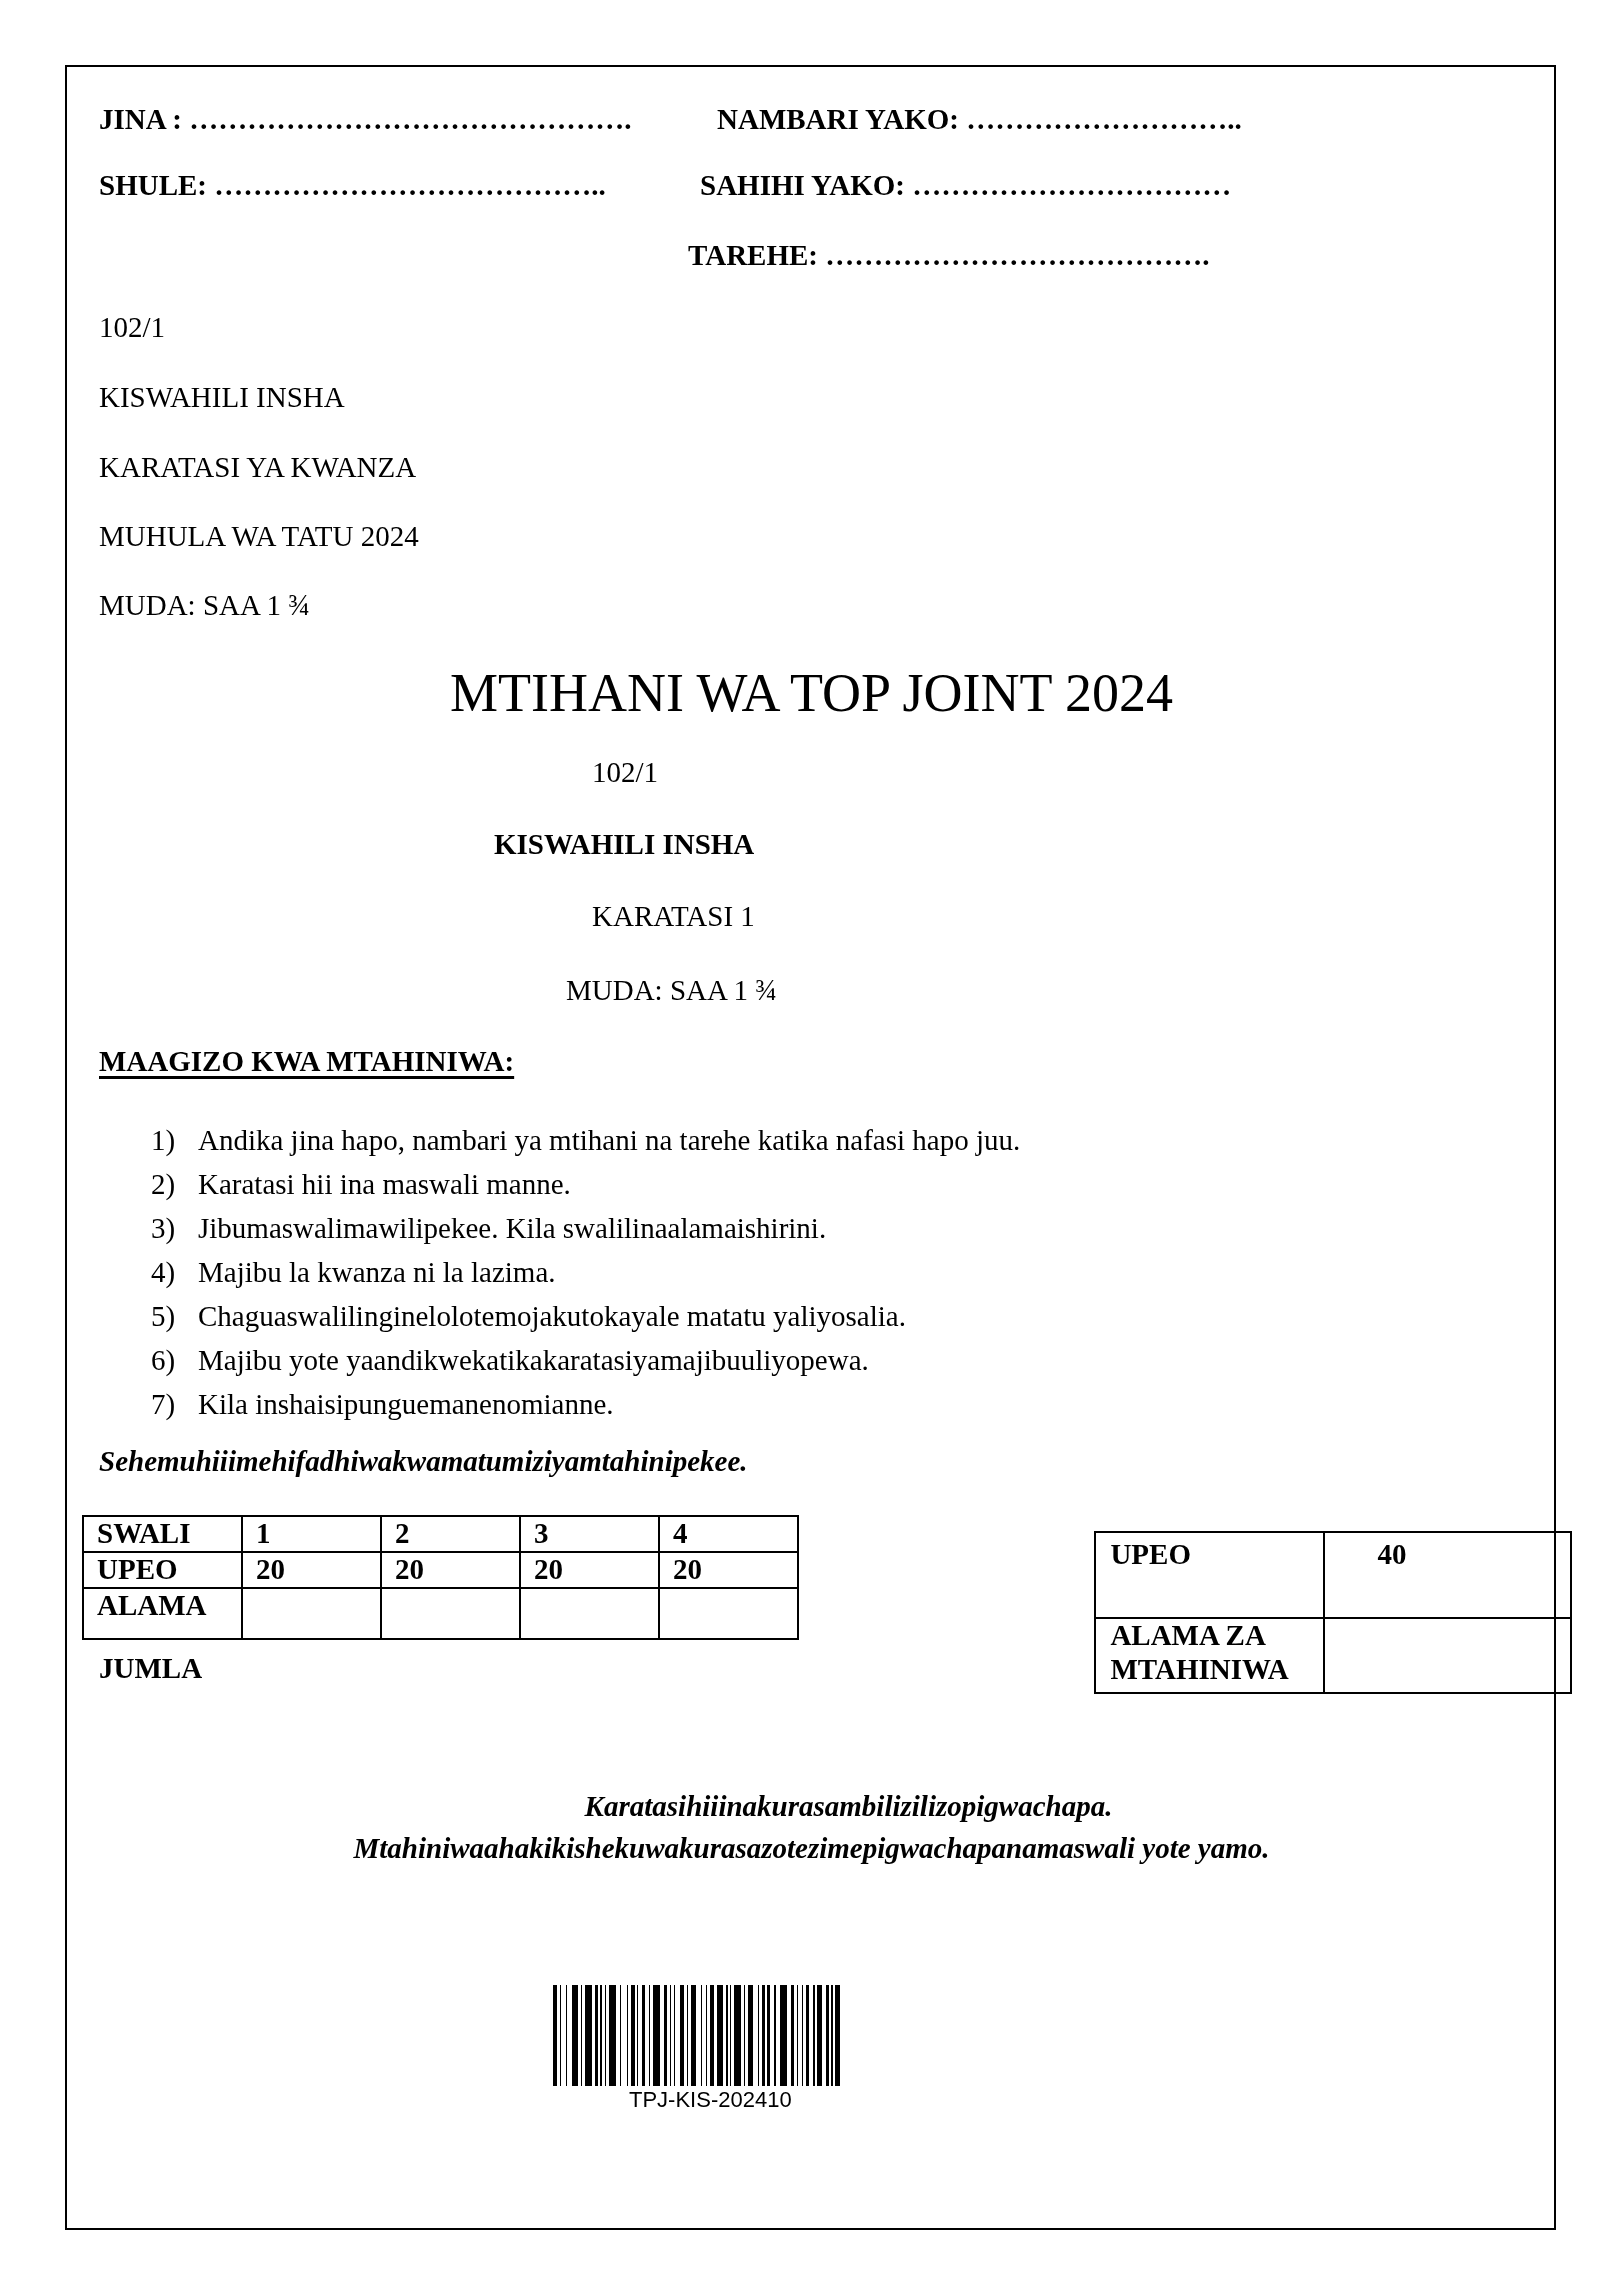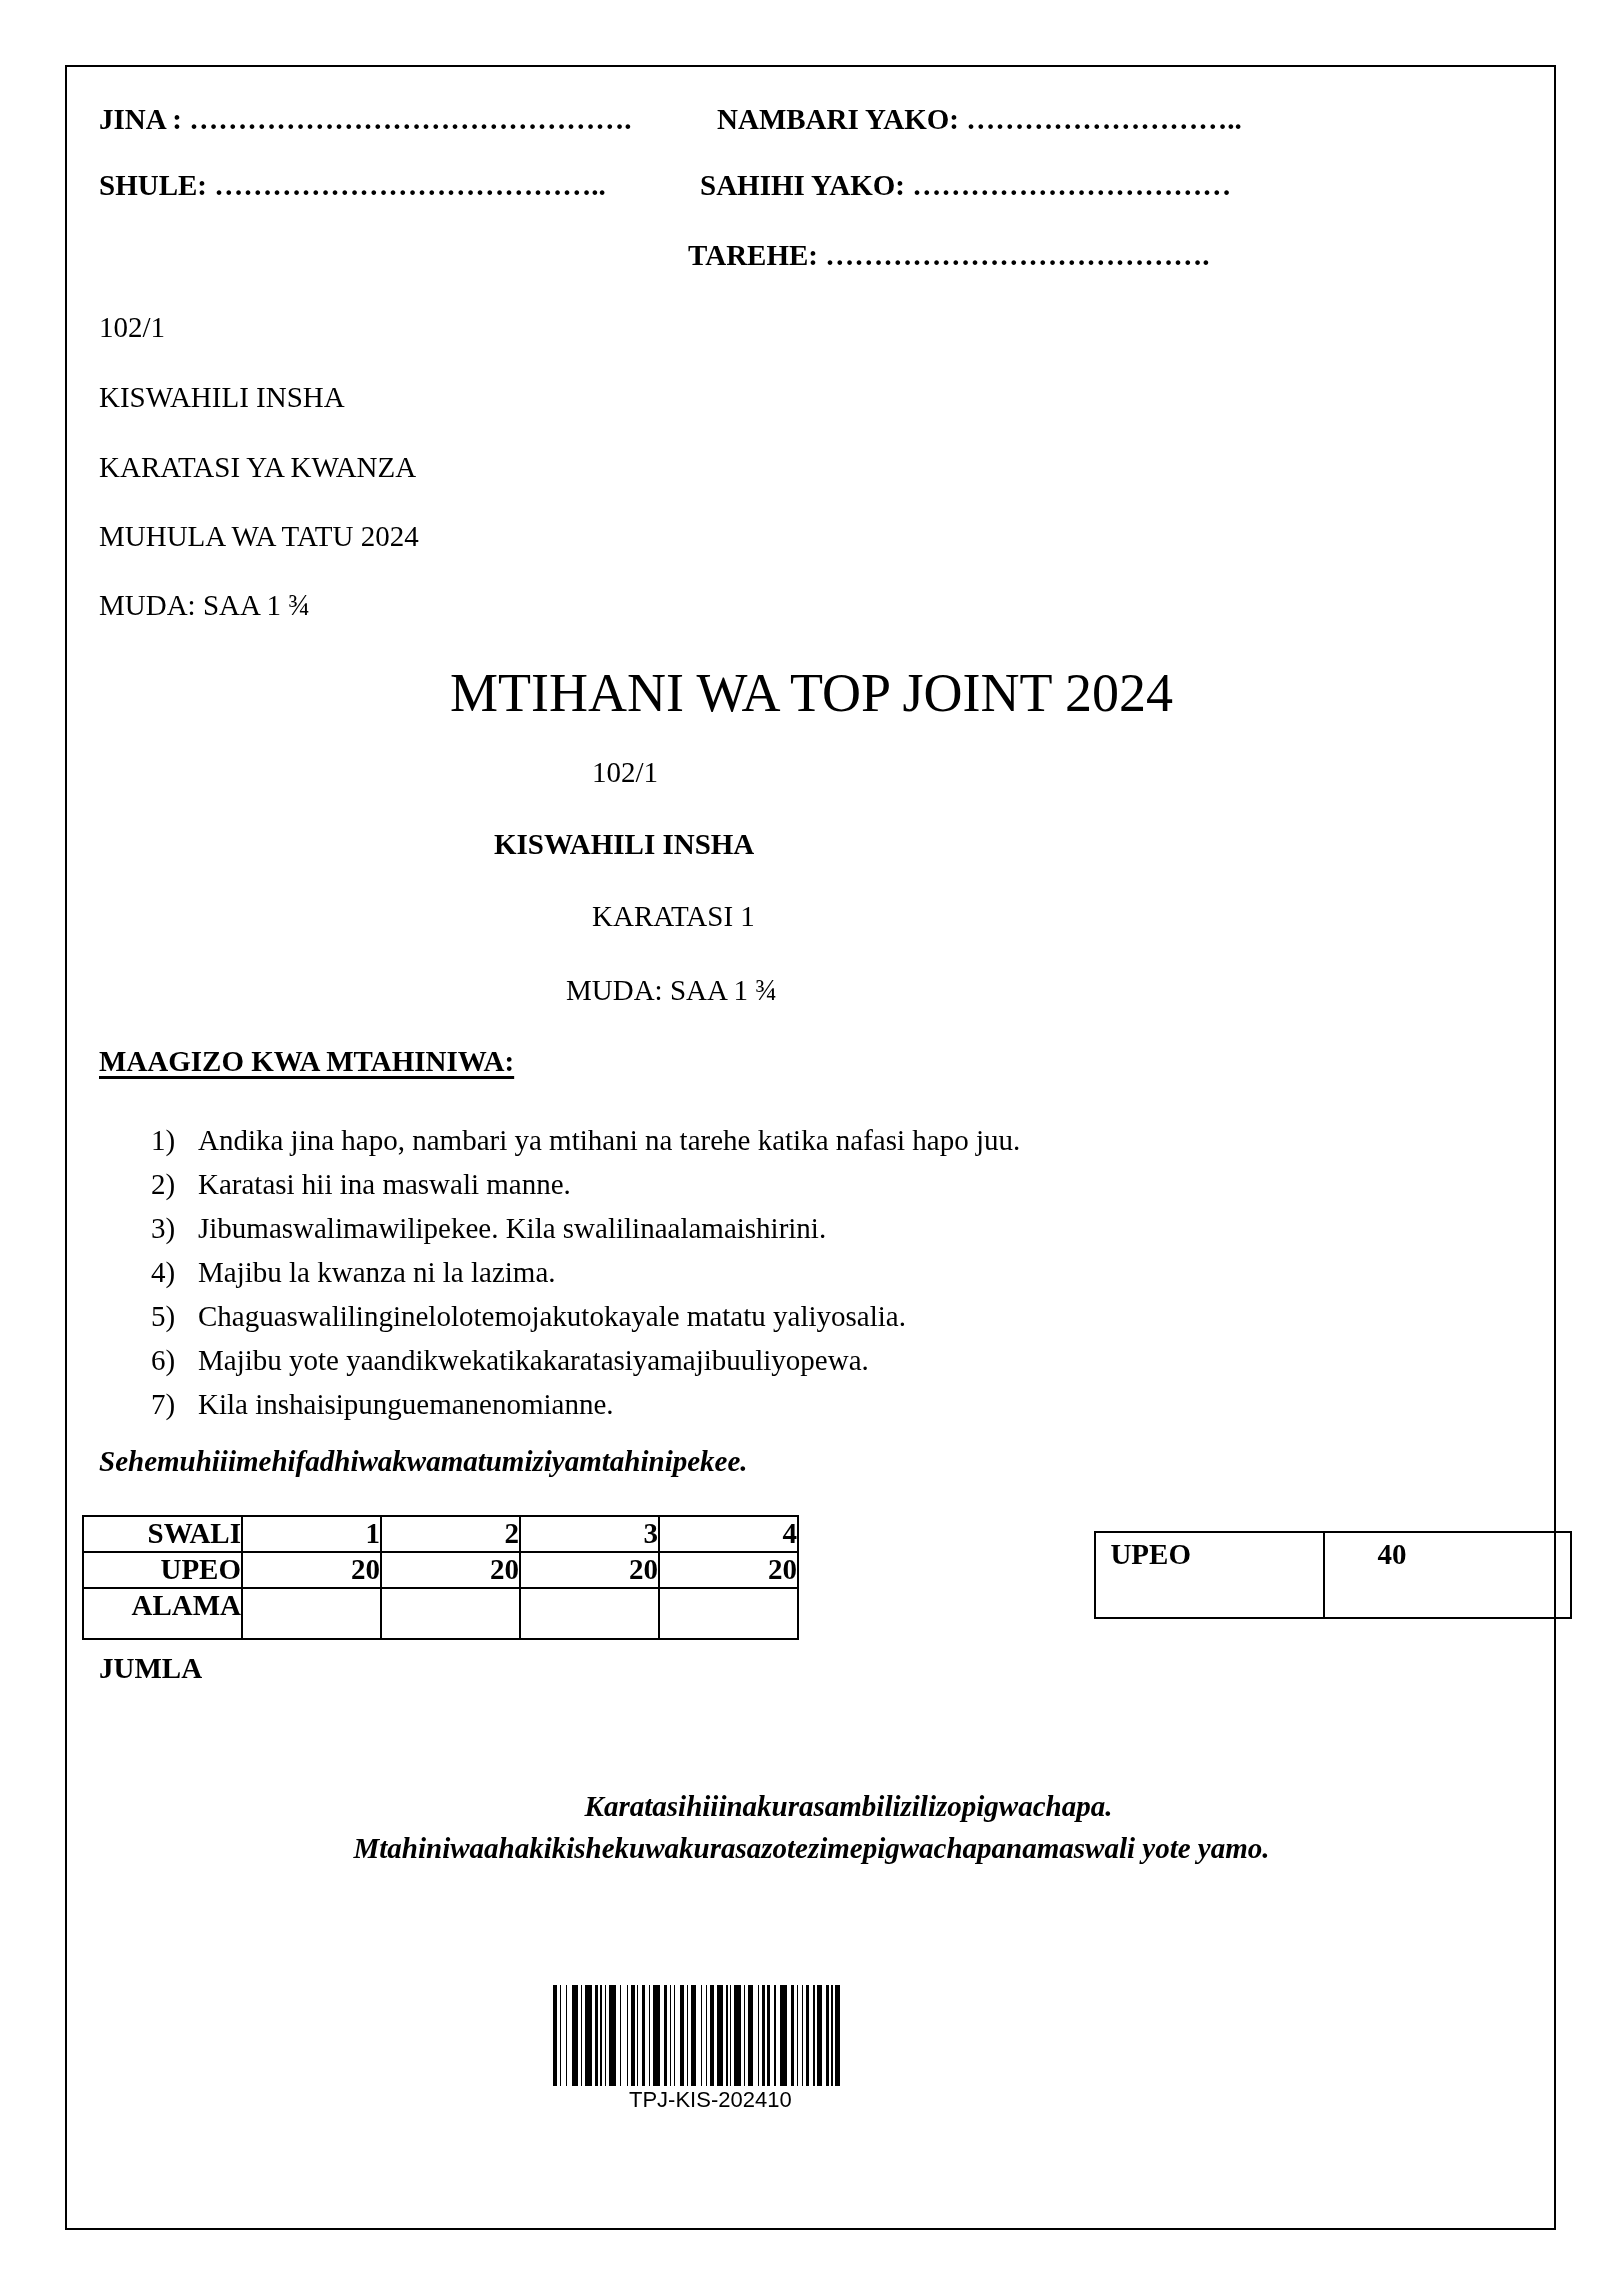--- a/index.html
+++ b/index.html
@@ -79,21 +79,21 @@
     border-collapse: collapse;
     font-size: 29px;
     font-weight: bold;
   }
   table.score td {
     border: 2px solid #000;
     padding: 0 0 0 13px;
     vertical-align: top;
     line-height: 1.15;
   }
-  .left-table { left: 82px; top: 1515px; text-align: right; }
+  .left-table { left: 82px; top: 1515px; }
   .left-table td { height: 34px; }
   .left-table tr.tall td { height: 49px; }
   .left-table td.c0 { width: 144px; }
   .left-table td.cn { width: 124px; }
   .right-table { left: 1094px; top: 1531px; }
   .right-table td.r0 { width: 213px; padding-left: 14.4px; }
   .right-table td.r1 { width: 193px; }
   .right-table tr.row-a td { height: 79px; padding-top: 5.2px; }
   .right-table tr.row-b td { height: 73px; }
   .right-table td.val { padding-left: 52px; }
@@ -213,20 +213,27 @@
   </table>
 
 <div class="abs hdr" style="left:99px; top:1654px;">JUMLA</div>
 
 <table class="score right-table">
   <tbody>
       <tr class="row-a">
     <td class="r0">UPEO</td>
     <td class="r1 val">40</td>
   </tr>
+  <tr class="row-b">
+    <td class="r0">
+      <div>ALAMA ZA</div>
+      <div>MTAHINIWA</div>
+    </td>
+    <td class="r1"></td>
+  </tr>
 </tbody>
   </table>
 
 <div class="abs footer-line" style="top:1792px;margin-left:37px;">Karatasihiiinakurasambilizilizopigwachapa.</div>
 <div class="abs footer-line" style="top:1834px;">Mtahiniwaahakikishekuwakurasazotezimepigwachapanamaswali yote yamo.</div>
 
 <div class="barcode" id="barcode">
     <span style="width: 4.2px; background: rgb(0, 0, 0);"></span>
     <span style="width: 2.8px; background: rgb(255, 255, 255);"></span>
     <span style="width: 1.4px; background: rgb(0, 0, 0);"></span>

